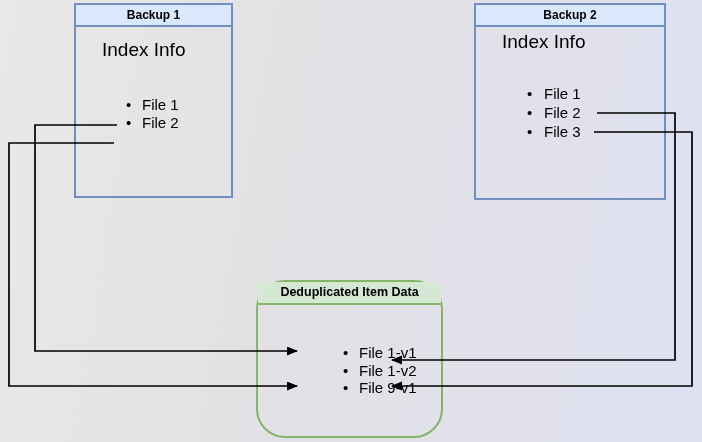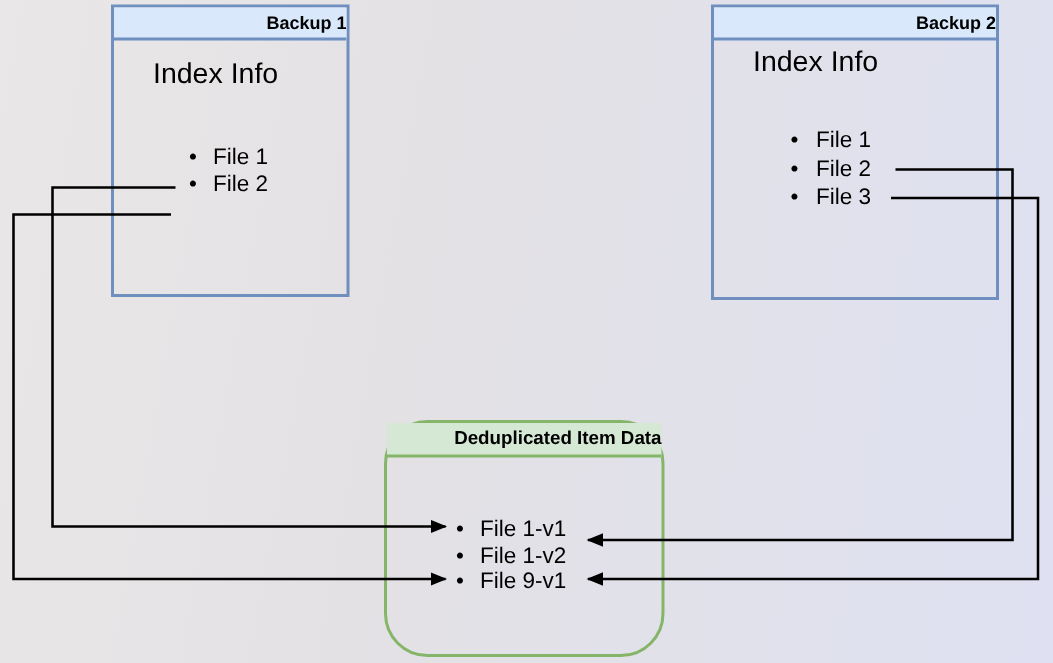--- a/index.html
+++ b/index.html
@@ -21,21 +21,21 @@
   .box{
     position:absolute;
     border:2px solid;
     box-sizing:border-box;
     background:transparent;
   }
   .box.blue{border-color:var(--blue-border);}
   .box.green{border-color:var(--green-border);border-radius:29px;}
   .box-header{
     font-weight:bold;
-    text-align:right;
+    text-align:center;
     box-sizing:border-box;
     border-bottom:2px solid;
   }
   .blue .box-header{
     background:var(--blue-fill);
     border-bottom-color:var(--blue-border);
     height:22px;line-height:20px;font-size:12px;
   }
   .green .box-header{
     background:var(--green-fill);
@@ -68,21 +68,21 @@
   #backup1 li::before{left:50px;}
   
   #backup2{left:474px;top:3px;width:192px;height:197px;}
   #backup2 .body-label{left:26px;top:28px;}
   #backup2 ul.file-list{left:0;top:79px;}
   #backup2 li{line-height:19px;padding-left:68px;}
   #backup2 li::before{left:51px;}
   
   #dedup{left:256px;top:280px;width:187px;height:158px;}
   #dedup ul.file-list{left:0;top:62px;}
-  #dedup li{line-height:17.5px;padding-left:62px;}
+  #dedup li{line-height:17.5px;padding-left:62px;margin-left:39px;}
   #dedup li::before{left:46px;}
   
   svg.overlay{
     position:absolute;left:0;top:0;
     width:702px;height:442px;
     pointer-events:none;
   }
   svg.overlay polyline{
     fill:none;
     stroke:var(--line-color);

